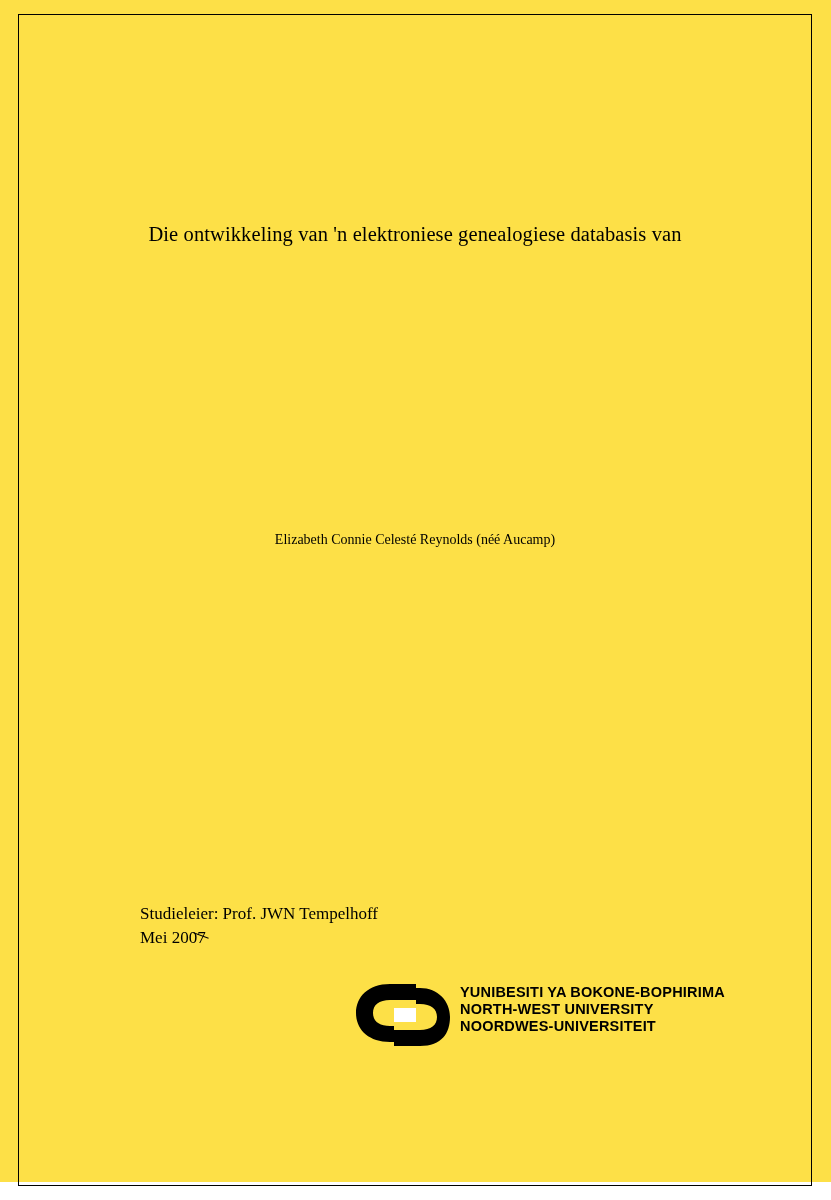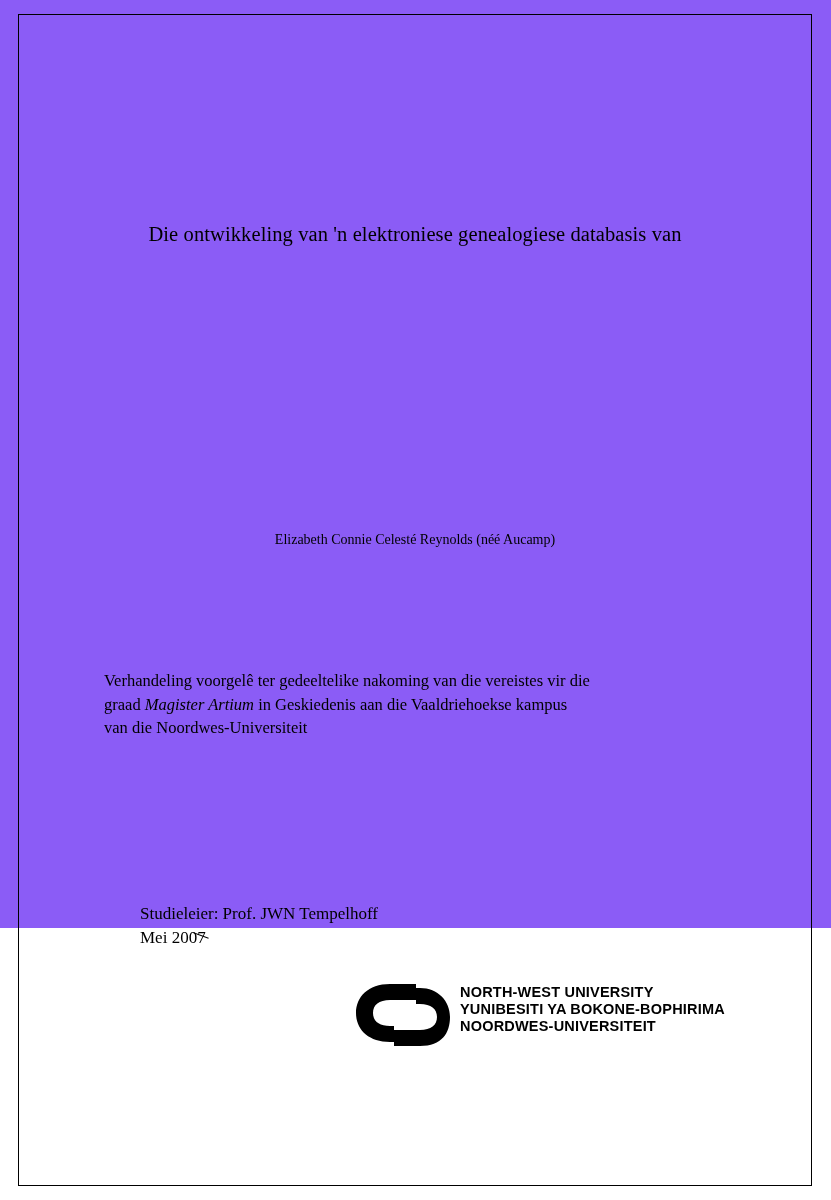--- a/index.html
+++ b/index.html
@@ -10,22 +10,22 @@
   body {
     width: 831px;
     height: 1200px;
     font-family: "Liberation Serif", serif;
     color: #000000;
     overflow: hidden;
   }
   .page {
     position: relative;
     width: 831px;
-    height: 928px;
-    background: #8b5cf6;
+    height: 1182px;
+    background: #fde047;
     box-sizing: border-box;
   }
   .page-border {
     position: absolute;
     left: 18px;
     top: 14px;
     width: 794px;
     height: 1172px;
     border: 1px solid #000000;
     box-sizing: border-box;
@@ -139,38 +139,33 @@
 
   <div class="content">
 
     <div class="title-block">
       <div class="title-line">Die ontwikkeling van 'n elektroniese genealogiese databasis van</div>
     </div>
 
 
     <div class="author">Elizabeth Connie Celesté Reynolds (néé Aucamp)</div>
 
-    <div class="statement">
-      <div class="line1">Verhandeling voorgelê ter gedeeltelike nakoming van die vereistes vir die</div>
-      <div class="line2"><span>graad </span><em>Magister Artium</em><span> in Geskiedenis aan die Vaaldriehoekse kampus</span></div>
-      <div class="line3">van die Noordwes-Universiteit</div>
-    </div>
 
     <div class="supervisor">
       <div>Studieleier: Prof. JWN Tempelhoff</div>
       <div class="date-line"><span>Mei 2007</span><span class="strike"></span></div>
     </div>
 
     <div class="logo-wrap">
       <svg class="logo-mark" viewBox="0 0 98 70">
         <path d="M36 4 C14 4, 2 17, 2 33 C2 49, 14 62, 36 62 L40 62 L40 46 L36 46 C25 46, 19 41, 19 33 C19 25, 25 20, 36 20 L62 20 L62 4 Z" fill="#000000"></path>
         <path d="M62 8 L62 24 L66 24 C77 24, 83 29, 83 37 C83 45, 77 50, 66 50 L40 50 L40 66 L66 66 C88 66, 96 53, 96 37 C96 21, 84 8, 66 8 Z" fill="#000000"></path>
         <rect x="40" y="28" width="22" height="14" fill="#ffffff"></rect>
       </svg>
       <div class="logo-text">
+        <div>YUNIBESITI YA BOKONE-BOPHIRIMA</div>
         <div>NORTH-WEST UNIVERSITY</div>
-        <div>YUNIBESITI YA BOKONE-BOPHIRIMA</div>
         <div>NOORDWES-UNIVERSITEIT</div>
       </div>
     </div>
 
   </div>
 </div>
 
 </body></html>

